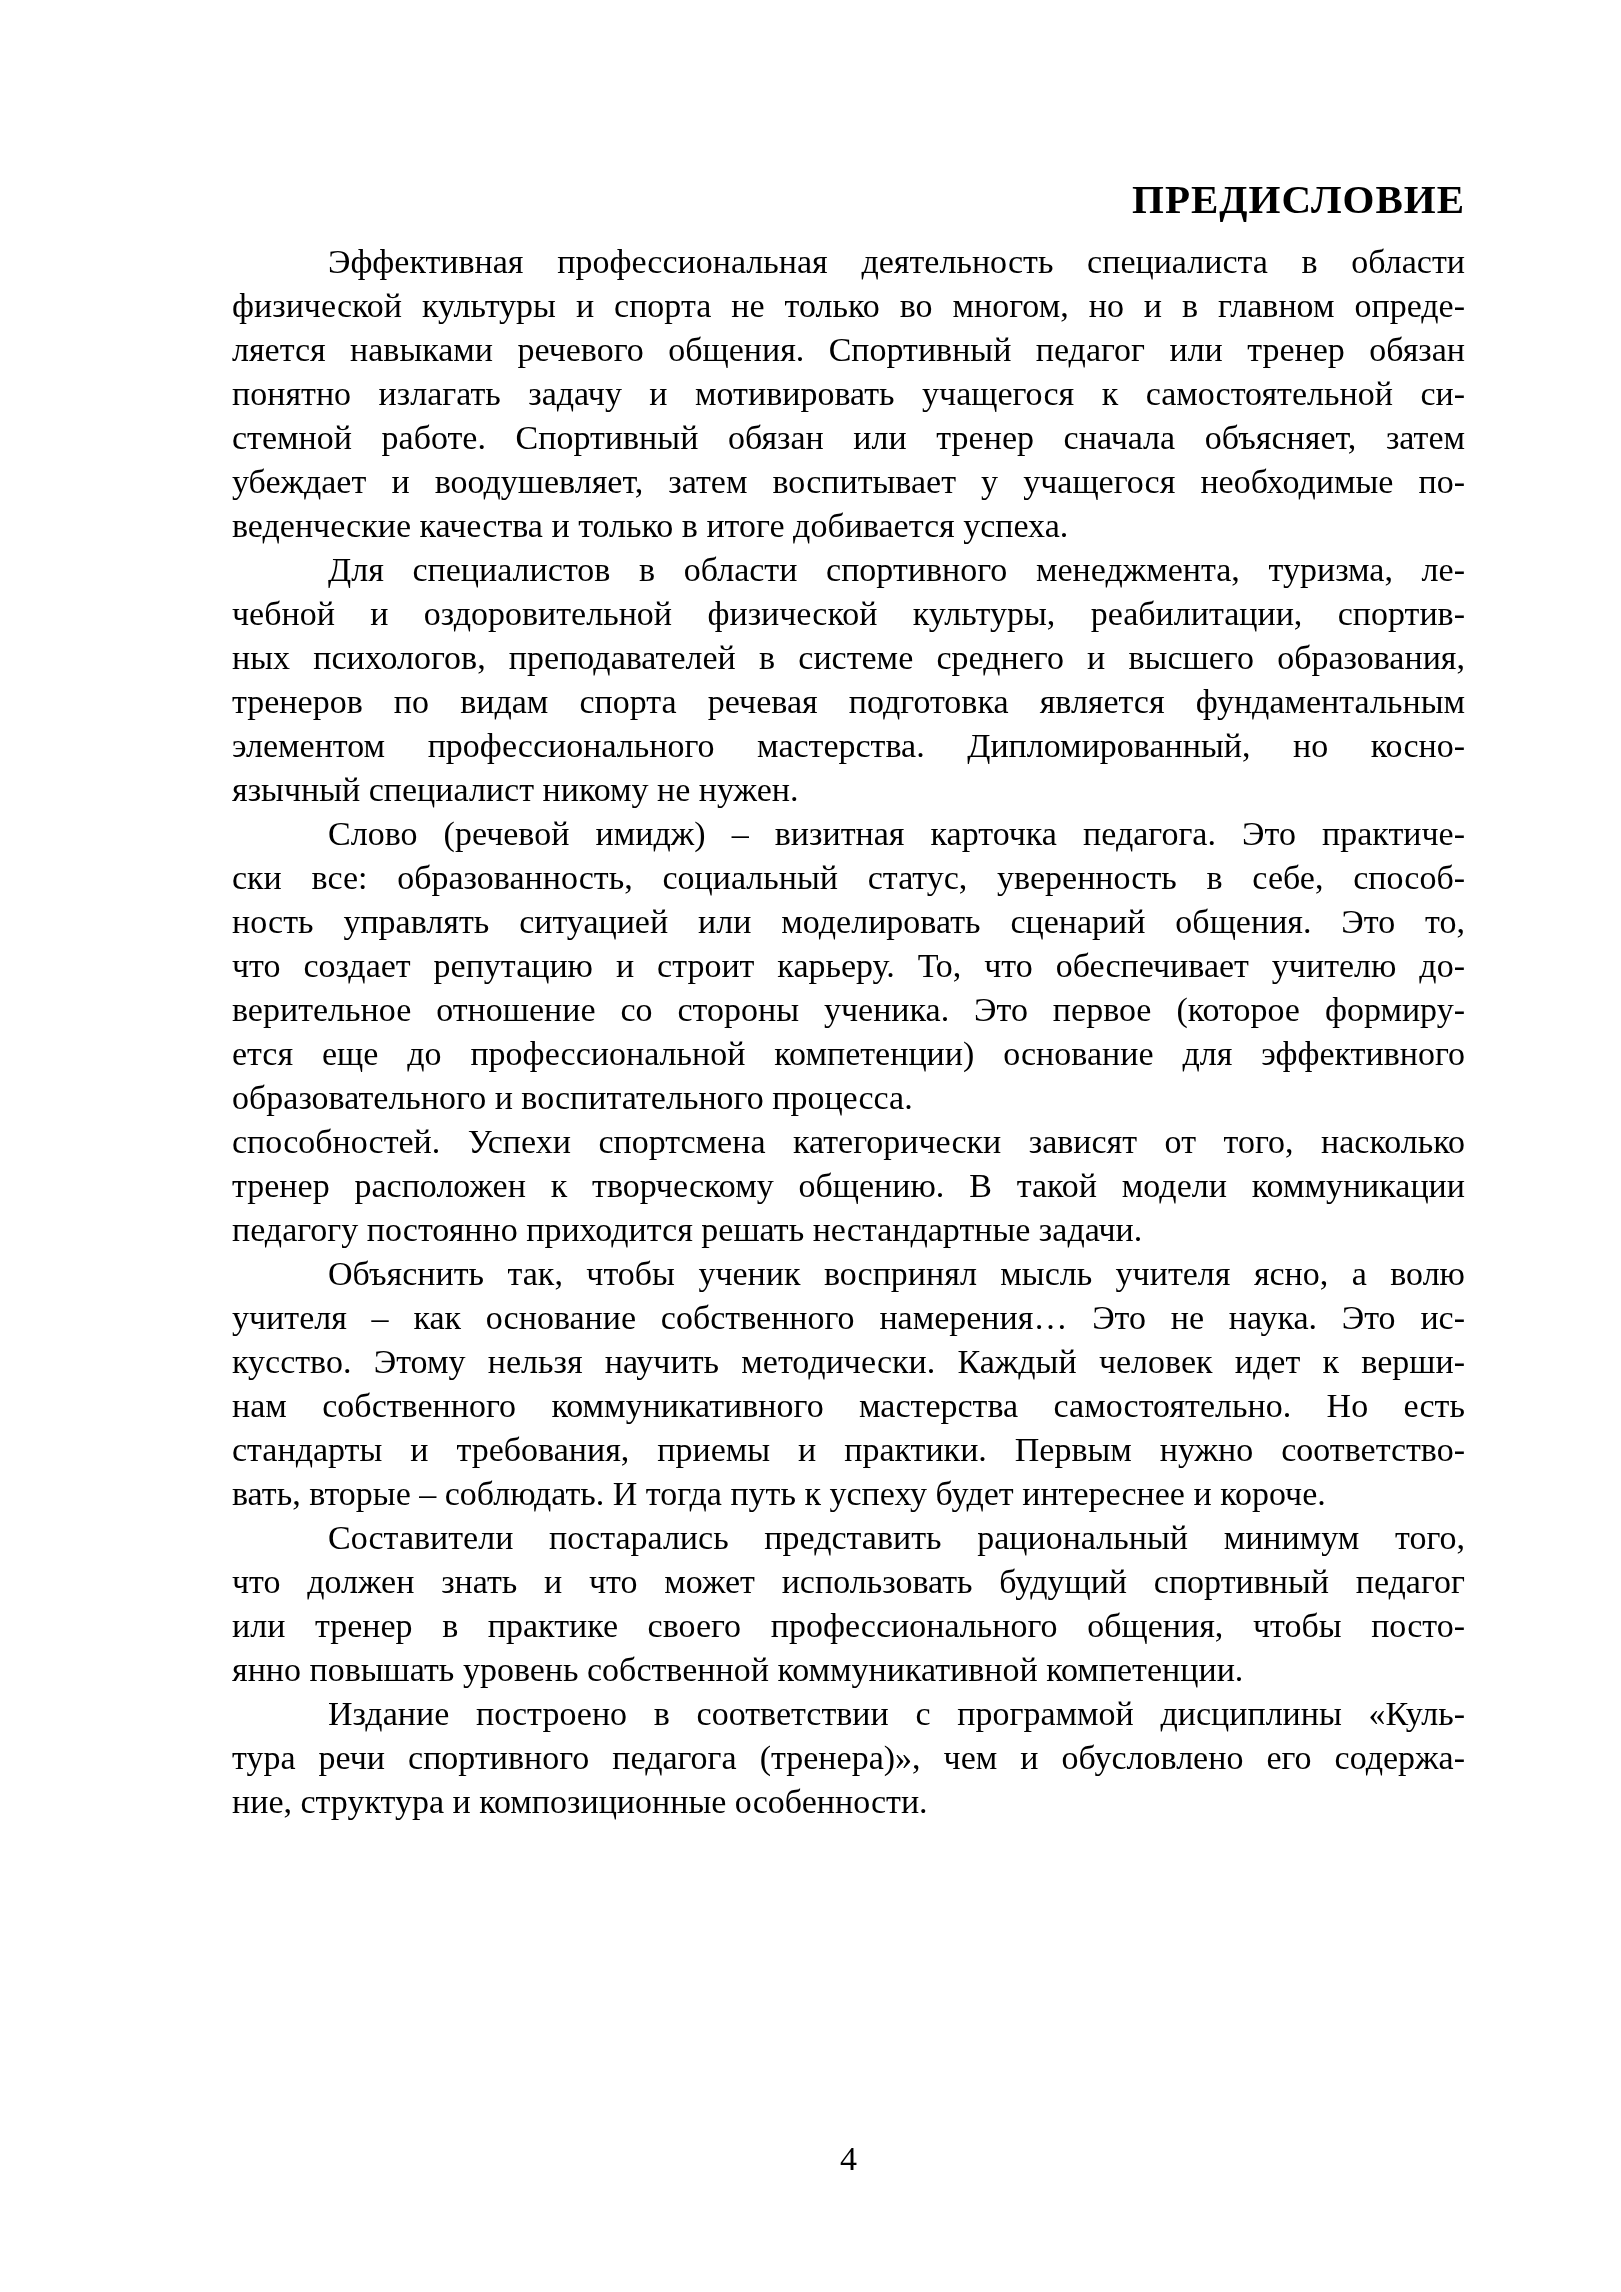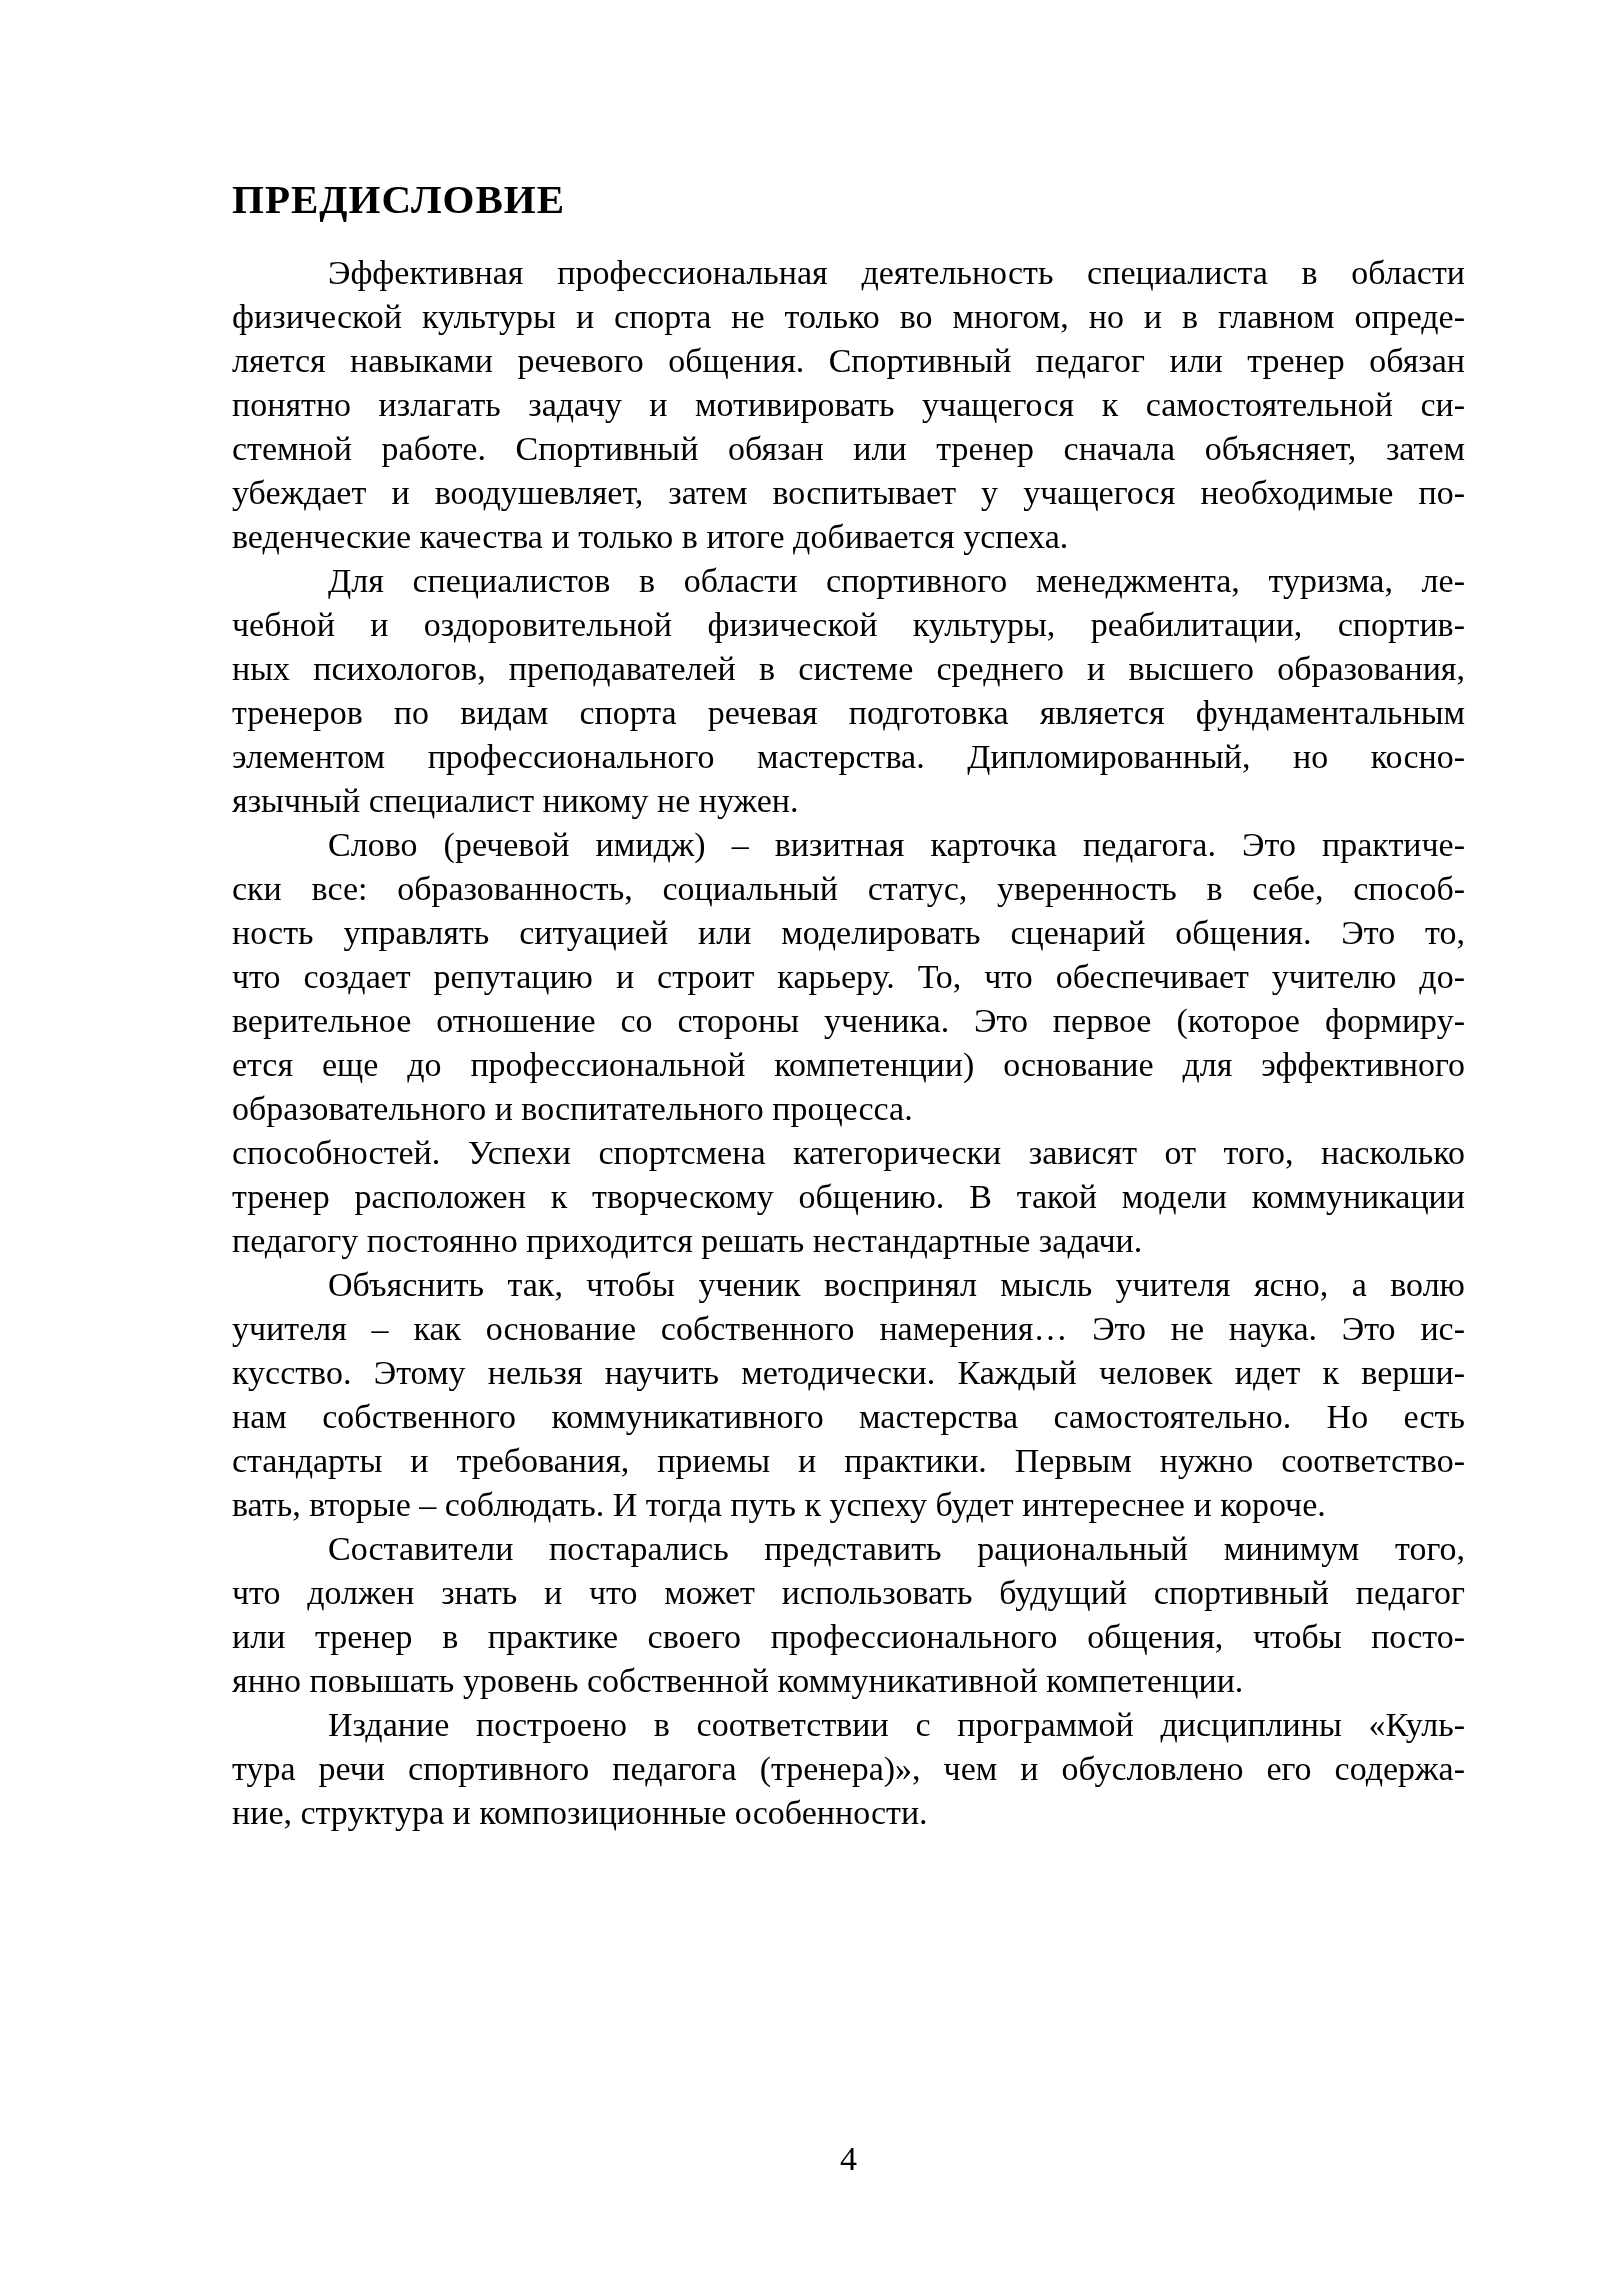--- a/index.html
+++ b/index.html
@@ -15,30 +15,30 @@
     background: #ffffff;
     color: #000000;
     font-family: "Liberation Serif", "DejaVu Serif", serif;
     overflow: hidden;
   }
   .title {
     position: absolute;
     top: 145px;
     left: 232px;
     width: 1233px;
-    text-align: left;
+    text-align: right;
     font-size: 41px;
     font-weight: bold;
     letter-spacing: 1px;
     line-height: 55px;
     white-space: nowrap;
   }
   .body-text {
     position: absolute;
-    top: 251px;
+    top: 240px;
     left: 232px;
     width: 1233px;
     font-size: 34px;
     line-height: 44px;
   }
   .paragraph {
     margin: 0;
     padding: 0;
   }
   .line {

